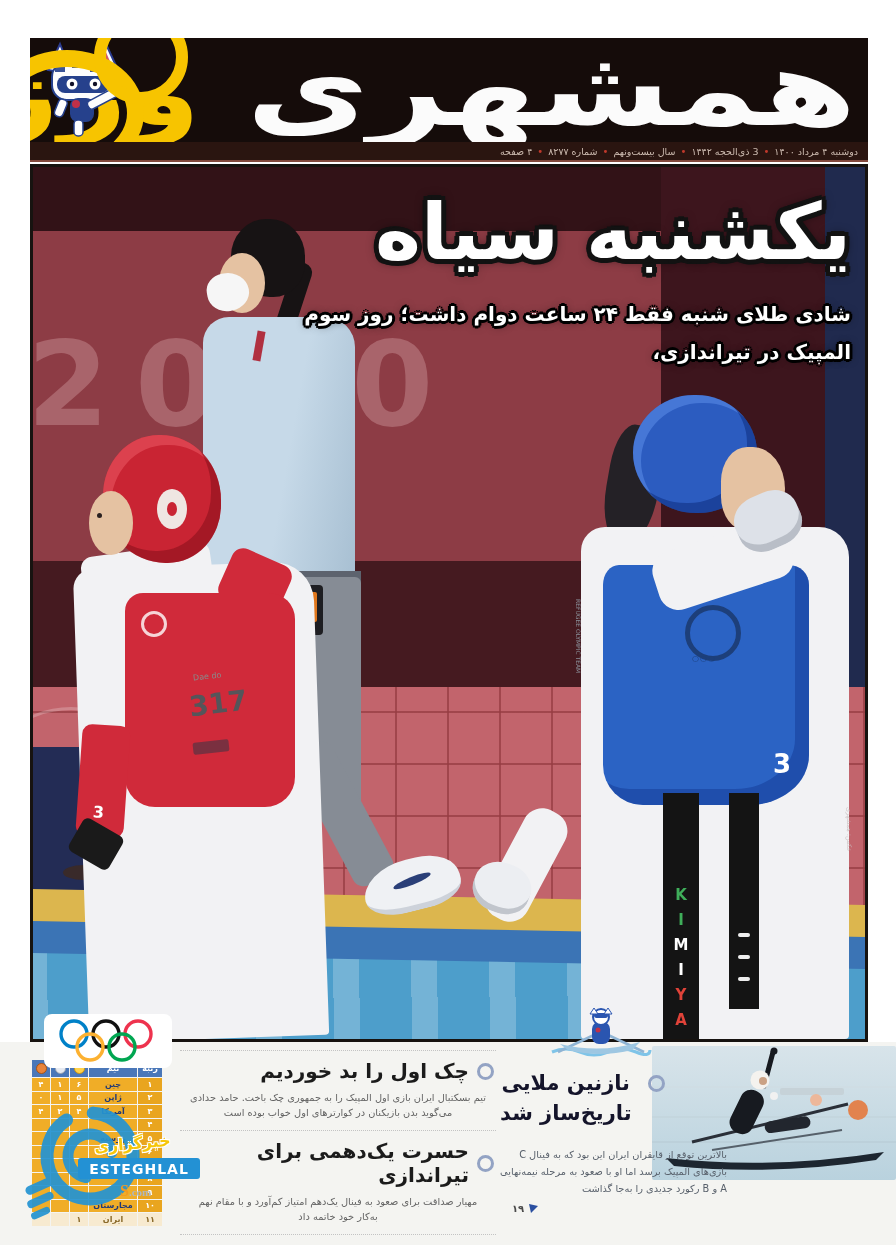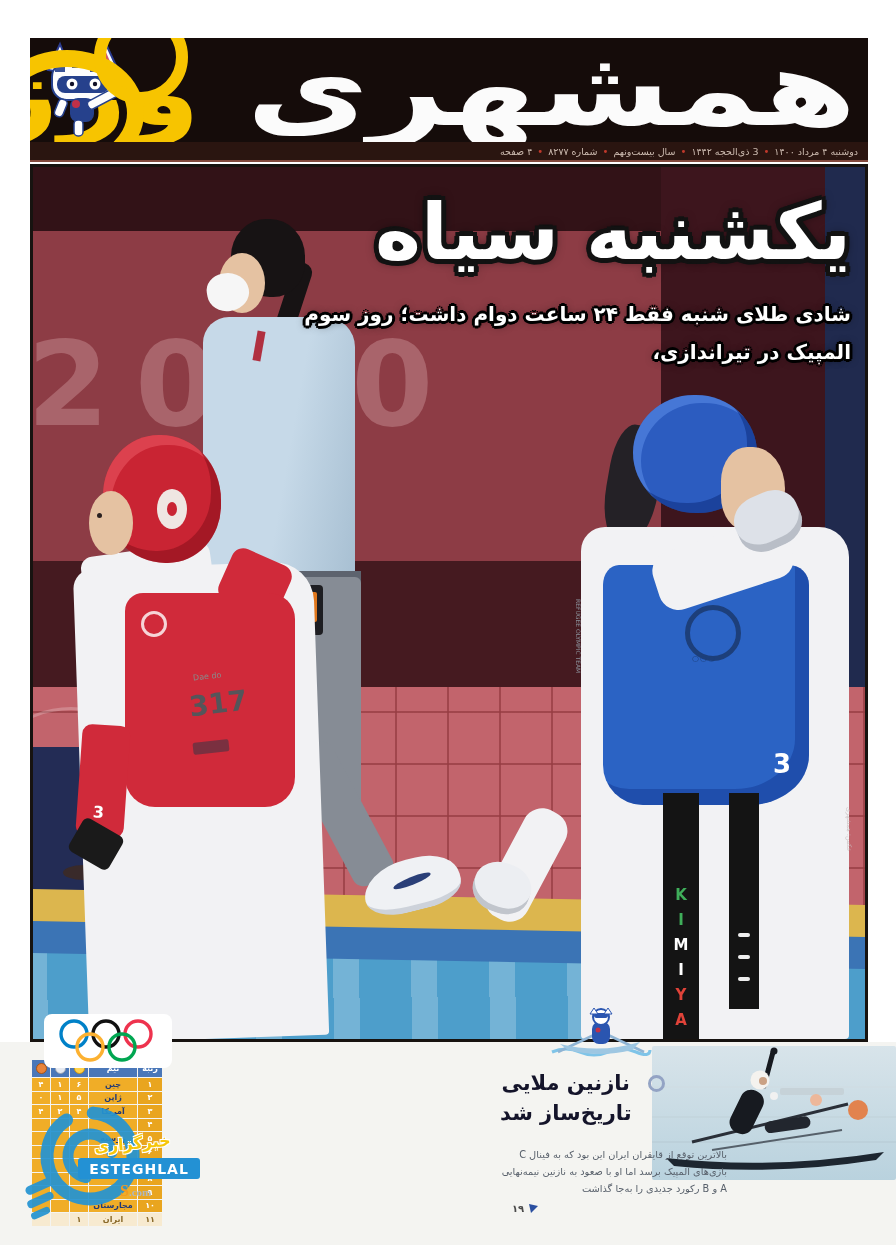--- a/index.html
+++ b/index.html
@@ -411,20 +411,34 @@
       </g>
     </svg>
     <div id="wm-agency">خبرگزاری</div>
     <div id="wm-banner">ESTEGHLAL</div>
     <div id="wm-suffix">
       <span class="s">S</span><span class="com">.com</span>
     </div>
   </div>
 
   <div id="news-col">
+    <div class="news-item">
+      <div class="news-title-row">
+        <span class="ring-bullet"></span>
+        <span class="news-title">چک اول را بد خوردیم</span>
+      </div>
+      <div class="news-body">تیم بسکتبال ایران بازی اول المپیک را به جمهوری چک باخت. حامد حدادی می‌گوید بدن بازیکنان در کوارترهای اول خواب بوده است</div>
+    </div>
+    <div class="news-item">
+      <div class="news-title-row">
+        <span class="ring-bullet"></span>
+        <span class="news-title">حسرت یک‌دهمی برای تیراندازی</span>
+      </div>
+      <div class="news-body">مهیار صداقت برای صعود به فینال یک‌دهم امتیاز کم‌آورد و با مقام نهم به‌کار خود خاتمه داد</div>
+    </div>
   </div>
 
   <div id="feature-mascot">
     <svg width="104" height="58" viewBox="0 0 104 58">
       <path d="M4 46 Q18 40 32 46 T60 46 T88 46 T102 44" stroke="#7fc4e8" stroke-width="3" fill="none"></path>
       <line x1="48" y1="28" x2="10" y2="46" stroke="#8fb4d4" stroke-width="2.5"></line>
       <line x1="58" y1="28" x2="96" y2="46" stroke="#8fb4d4" stroke-width="2.5"></line>
       <path d="M12 38 Q52 48 92 36 L84 44 Q52 52 20 44 Z" fill="#9ec7e2"></path>
       <rect x="44" y="16" width="18" height="22" rx="7" fill="#2a55b0"></rect>
       <circle cx="53" cy="11" r="8" fill="#ffffff" stroke="#2a55b0" stroke-width="2"></circle>
@@ -434,21 +448,21 @@
       <circle cx="50" cy="24" r="2.5" fill="#c03048"></circle>
     </svg>
   </div>
   <div id="feature-title">
     <div class="line1">
       <span class="ring-bullet"></span>
       <span>نازنین ملایی</span>
     </div>
     <div style="padding-right:18px">تاریخ‌ساز شد</div>
   </div>
-  <div id="feature-body">بالاترین توقع از قایقران ایران این بود که به فینال C بازی‌های المپیک برسد اما او با صعود به نازنین نیمه‌نهایی A و B رکورد جدیدی را به‌جا گذاشت</div>
+  <div id="feature-body">بالاترین توقع از قایقران ایران این بود که به فینال C بازی‌های المپیک برسد اما او با صعود به مرحله نیمه‌نهایی A و B رکورد جدیدی را به‌جا گذاشت</div>
 
   <div id="rowing-photo">
     <svg width="244" height="134" viewBox="0 0 244 134">
       <defs>
         <linearGradient id="water" x1="0" y1="0" x2="0" y2="1">
           <stop offset="0" stop-color="#d8e4ea"></stop>
             <stop offset="1" stop-color="#b9d2de"></stop>
         </linearGradient>
       </defs>
       <rect width="244" height="134" fill="url(#water)"></rect>

